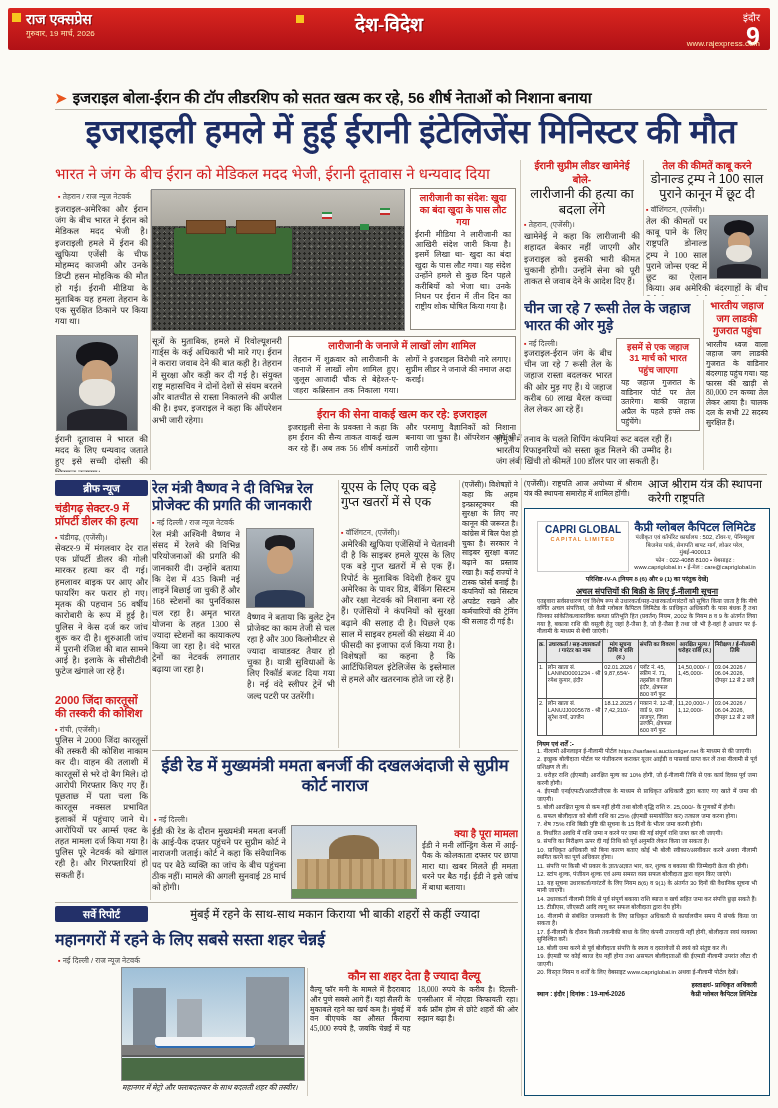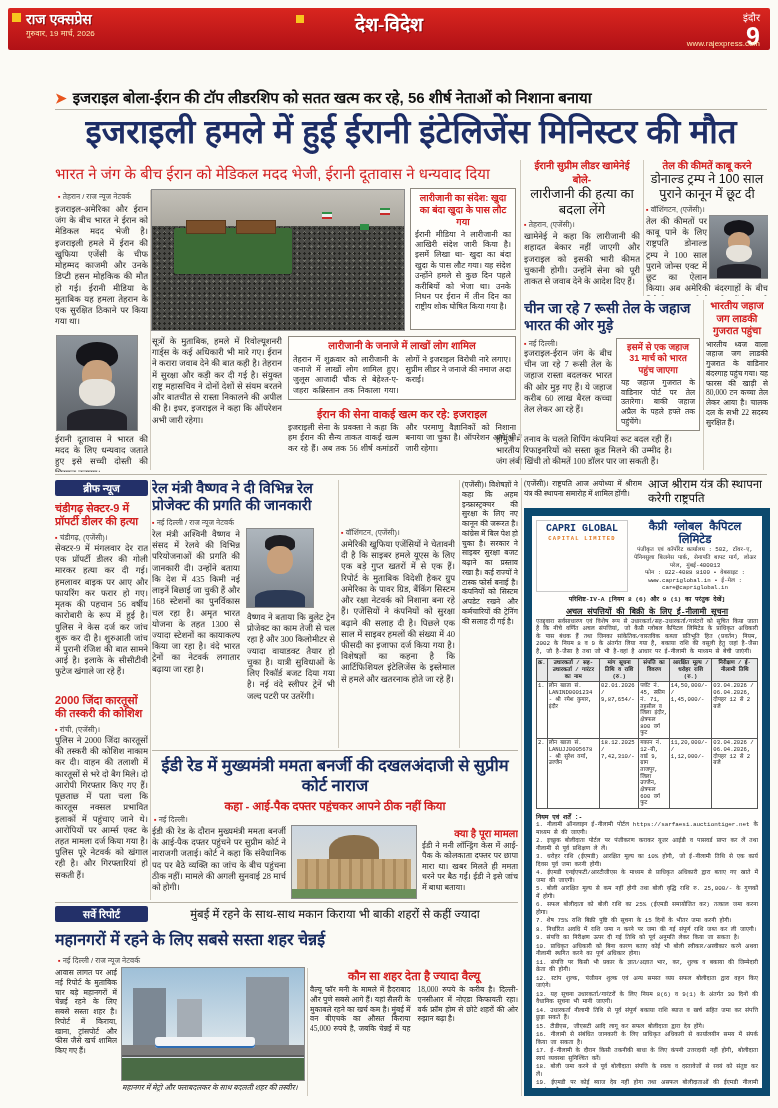--- a/index.html
+++ b/index.html
@@ -63,21 +63,21 @@
 
   .mt-sky{position:absolute;left:0;top:0;width:100%;height:100%;background:linear-gradient(180deg,#9fc0d8,#d9e4ea 70%);}
   .mt-bldg1{position:absolute;left:6%;bottom:30%;width:18%;height:52%;background:#7c8894;}
   .mt-bldg2{position:absolute;left:68%;bottom:30%;width:24%;height:62%;background:#8e98a2;}
   .mt-bldg3{position:absolute;left:30%;bottom:34%;width:14%;height:38%;background:#a5adb5;}
   .mt-track{position:absolute;left:0;bottom:22%;width:100%;height:9%;background:#7d7d7d;box-shadow:0 2px 0 #5c5c5c;}
   .mt-train{position:absolute;left:18%;bottom:29%;width:55%;height:9%;background:#f2f4f6;border-radius:3px;box-shadow:inset 0 -2px 0 #2d6db5;}
   .mt-green{position:absolute;left:0;bottom:0;width:100%;height:20%;background:#4a6b45;}
 
   
-  .ad-box{border:8px solid #0c4a6e;background:#fffefc;padding:4px;box-sizing:border-box;font-family:Liberation Mono, monospace;}
+  .ad-box{border:1px solid #0c4a6e;background:#fffefc;padding:12px;box-sizing:border-box;font-family:Liberation Sans, sans-serif;}
   .ad-header{display:flex;gap:4px;align-items:stretch;}
   .ad-logo{width:86px;border:1px solid #c9c9c9;padding:2px;text-align:center;flex:none;}
   .ad-logo-main{font-weight:bold;color:#15356e;font-size:10px;line-height:1.15;}
   .ad-logo-sub{font-size:5.5px;letter-spacing:1.2px;color:#e07b26;font-weight:bold;}
   .ad-right{flex:1;}
   .ad-company{font-weight:bold;color:#15356e;font-size:11.5px;text-align:center;line-height:1.15;}
   .ad-addr{font-size:5.8px;text-align:center;color:#222;line-height:1.3;}
   .ad-annex{font-size:6.2px;text-align:center;font-weight:bold;margin-top:2px;}
   .ad-title2{font-size:8px;font-weight:bold;text-align:center;text-decoration:underline;margin:2px 0;}
   .ad-intro{font-size:5.9px;line-height:1.28;text-align:justify;}
@@ -222,20 +222,21 @@
     <span class="bdot">▪</span><span>नई दिल्ली / राज न्यूज नेटवर्क</span>
   </div>
   <div class="body abs clip" style="left:152px;top:529px;width:88px;height:218px;">रेल मंत्री अश्विनी वैष्णव ने संसद में रेलवे की विभिन्न परियोजनाओं की प्रगति की जानकारी दी। उन्होंने बताया कि देश में 435 किमी नई लाइनें बिछाई जा चुकी हैं और 168 स्टेशनों का पुनर्विकास चल रहा है। अमृत भारत योजना के तहत 1300 से ज्यादा स्टेशनों का कायाकल्प किया जा रहा है। वंदे भारत ट्रेनों का नेटवर्क लगातार बढ़ाया जा रहा है।</div>
   <div class="portrait abs" style="left:247px;top:529px;width:66px;height:78px;background:linear-gradient(180deg,#aeb6bd,#7b828a);">
     <div class="pt-hair"></div>
     <div class="pt-face" style="top:22%;height:36%;"></div>
     <div class="pt-robe-blue"></div>
   </div>
   <div class="body abs clip" style="left:247px;top:612px;width:88px;height:135px;">वैष्णव ने बताया कि बुलेट ट्रेन प्रोजेक्ट का काम तेजी से चल रहा है और 300 किलोमीटर से ज्यादा वायाडक्ट तैयार हो चुका है। यात्री सुविधाओं के लिए रिकॉर्ड बजट दिया गया है। नई वंदे स्लीपर ट्रेनें भी जल्द पटरी पर उतरेंगी।</div>
 
+  <div class="col-head abs clip" style="left:341px;top:480px;width:114px;height:44px;font-size:12.5px;line-height:1.2;">यूएस के लिए एक बड़े गुप्त खतरों में से एक</div>
   <div class="byline abs" style="left:341px;top:527px;">
     <span class="bdot">▪</span><span>वॉशिंगटन, (एजेंसी)।</span>
   </div>
   <div class="body abs clip" style="left:341px;top:539px;width:114px;height:208px;">अमेरिकी खुफिया एजेंसियों ने चेतावनी दी है कि साइबर हमले यूएस के लिए एक बड़े गुप्त खतरों में से एक हैं। रिपोर्ट के मुताबिक विदेशी हैकर ग्रुप अमेरिका के पावर ग्रिड, बैंकिंग सिस्टम और रक्षा नेटवर्क को निशाना बना रहे हैं। एजेंसियों ने कंपनियों को सुरक्षा बढ़ाने की सलाह दी है। पिछले एक साल में साइबर हमलों की संख्या में 40 फीसदी का इजाफा दर्ज किया गया है। विशेषज्ञों का कहना है कि आर्टिफिशियल इंटेलिजेंस के इस्तेमाल से हमले और खतरनाक होते जा रहे हैं।</div>
 
   <div class="body-sm abs clip" style="left:462px;top:480px;width:56px;height:267px;">(एजेंसी)। विशेषज्ञों ने कहा कि अहम इन्फ्रास्ट्रक्चर की सुरक्षा के लिए नए कानून की जरूरत है। कांग्रेस में बिल पेश हो चुका है। सरकार ने साइबर सुरक्षा बजट बढ़ाने का प्रस्ताव रखा है। कई राज्यों ने टास्क फोर्स बनाई है। कंपनियों को सिस्टम अपडेट रखने और कर्मचारियों की ट्रेनिंग की सलाह दी गई है।</div>
 
   <div class="body-sm abs clip" style="left:524px;top:479px;width:118px;height:26px;">(एजेंसी)। राष्ट्रपति आज अयोध्या में श्रीराम यंत्र की स्थापना समारोह में शामिल होंगी।</div>
   <div class="col-head abs clip" style="left:648px;top:478px;width:120px;height:28px;font-size:11.5px;line-height:1.2;">आज श्रीराम यंत्र की स्थापना करेगी राष्ट्रपति</div>
 
@@ -311,21 +312,20 @@
       <div>स्थान : इंदौर  |  दिनांक : 19-मार्च-2026</div>
       <div class="ad-sign">
         <div>हस्ताक्षर/- प्राधिकृत अधिकारी</div>
         <div>कैप्री ग्लोबल कैपिटल लिमिटेड</div>
       </div>
     </div>
   </div>
 
   <div class="hrule" style="left:152px;top:750px;width:366px;"></div>
   <div class="story-head abs clip" style="left:152px;top:756px;width:366px;height:40px;font-size:16.5px;line-height:1.2;text-align:center;">ईडी रेड में मुख्यमंत्री ममता बनर्जी की दखलअंदाजी से सुप्रीम कोर्ट नाराज</div>
-  <div class="red-head abs clip" style="left:152px;top:798px;width:366px;height:14px;font-size:11.5px;text-align:center;">कहा - आई-पैक दफ्तर पहुंचकर आपने ठीक नहीं किया</div>
   <div class="byline abs" style="left:154px;top:814px;">
     <span class="bdot">▪</span><span>नई दिल्ली।</span>
   </div>
   <div class="body abs clip" style="left:152px;top:826px;width:134px;height:72px;">ईडी की रेड के दौरान मुख्यमंत्री ममता बनर्जी के आई-पैक दफ्तर पहुंचने पर सुप्रीम कोर्ट ने नाराजगी जताई। कोर्ट ने कहा कि संवैधानिक पद पर बैठे व्यक्ति का जांच के बीच पहुंचना ठीक नहीं। मामले की अगली सुनवाई 28 मार्च को होगी।</div>
   <div class="photo abs" style="left:292px;top:826px;width:124px;height:72px;">
     <div class="sc-sky"></div>
     <div class="sc-dome"></div>
     <div class="sc-bldg"></div>
     <div class="sc-lawn"></div>
   </div>
@@ -334,21 +334,20 @@
     <div class="body-xs">ईडी ने मनी लॉन्ड्रिंग केस में आई-पैक के कोलकाता दफ्तर पर छापा मारा था। खबर मिलते ही ममता धरने पर बैठ गईं। ईडी ने इसे जांच में बाधा बताया।</div>
   </div>
 
   <div class="hrule" style="left:55px;top:902px;width:463px;"></div>
   <div class="sec-head abs" style="left:55px;top:906px;width:93px;height:16px;">सर्वे रिपोर्ट</div>
   <div class="col-head abs clip" style="left:152px;top:906px;width:366px;height:18px;font-size:11.5px;text-align:center;">मुंबई में रहने के साथ-साथ मकान किराया भी बाकी शहरों से कहीं ज्यादा</div>
   <div class="story-head abs clip" style="left:55px;top:928px;width:410px;height:24px;font-size:16px;">महानगरों में रहने के लिए सबसे सस्ता शहर चेन्नई</div>
   <div class="byline abs" style="left:58px;top:955px;">
     <span class="bdot">▪</span><span>नई दिल्ली / राज न्यूज नेटवर्क</span>
   </div>
-  <div class="body-sm abs clip" style="left:55px;top:968px;width:62px;height:130px;">आवास लागत पर आई नई रिपोर्ट के मुताबिक चार बड़े महानगरों में चेन्नई रहने के लिए सबसे सस्ता शहर है। रिपोर्ट में किराया, खाना, ट्रांसपोर्ट और फीस जैसे खर्च शामिल किए गए हैं।</div>
   <div class="photo abs" style="left:122px;top:968px;width:182px;height:112px;">
     <div class="mt-sky"></div>
     <div class="mt-bldg1"></div>
     <div class="mt-bldg2"></div>
     <div class="mt-bldg3"></div>
     <div class="mt-track"></div>
     <div class="mt-train"></div>
     <div class="mt-green"></div>
   </div>
   <div class="body-sm abs clip" style="left:122px;top:1083px;width:182px;height:20px;font-style:italic;">महानगर में मेट्रो और फ्लाबदलकर के साथ बदलती शहर की तस्वीर।</div>

